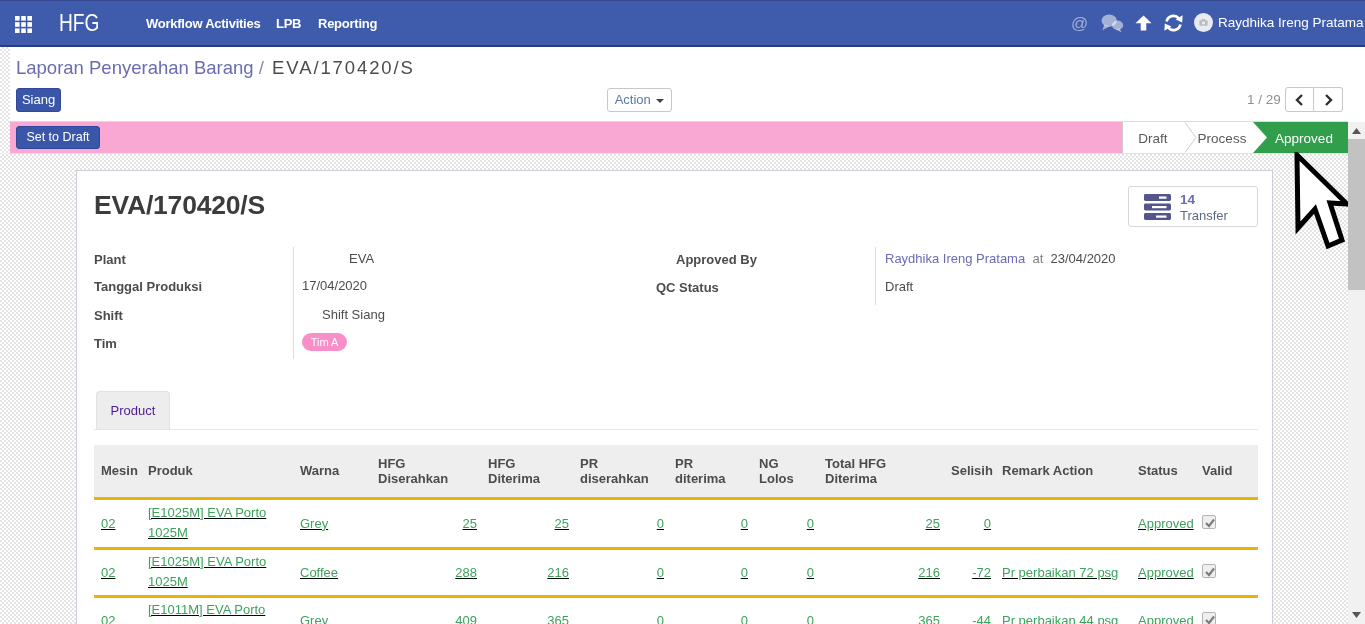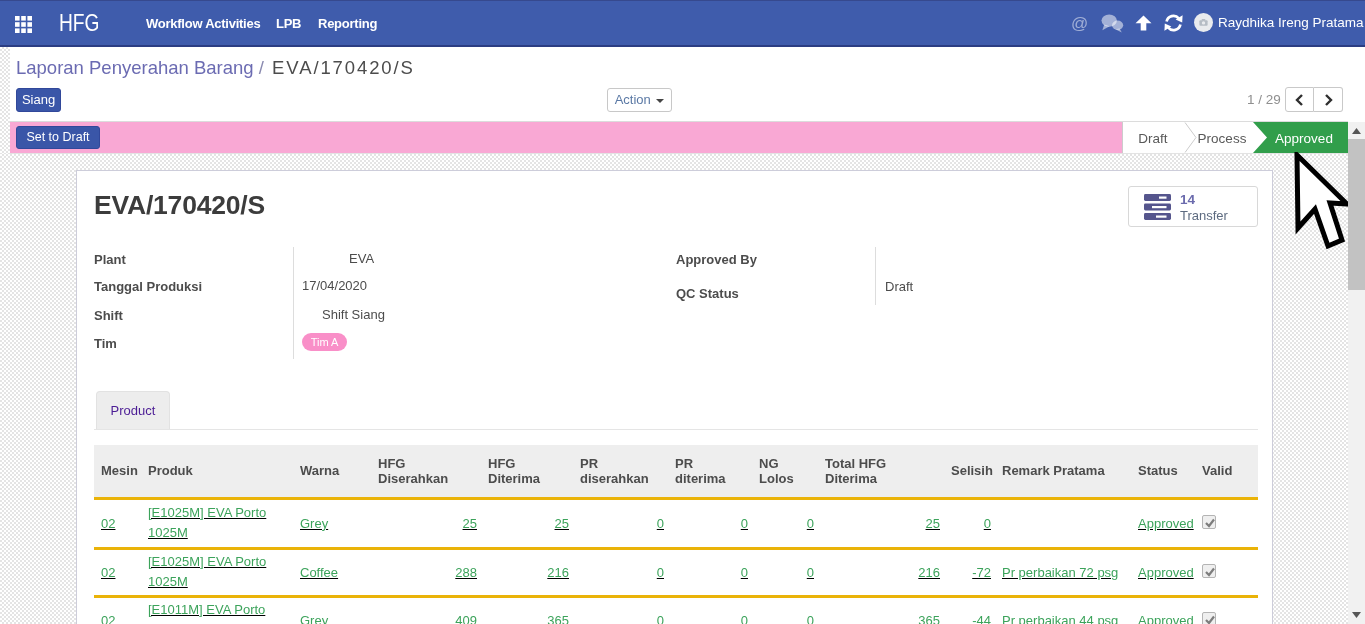--- a/index.html
+++ b/index.html
@@ -147,22 +147,23 @@
   <div class="abs lbl" style="left:17px; top:108px;">Tanggal Produksi</div>
   <div class="abs lbl" style="left:17px; top:137px;">Shift</div>
   <div class="abs lbl" style="left:17px; top:165px;">Tim</div>
   <div class="abs" style="left:216px; top:76px; width:1px; height:112px; background:#ddd;"></div>
   <div class="abs val" style="left:225px; top:80px;margin-left:47px;">EVA</div>
   <div class="abs val" style="left:225px; top:107px;">17/04/2020</div>
   <div class="abs val" style="left:225px; top:136px;margin-left:20px;">Shift Siang</div>
   <div class="abs" style="left:225px; top:162px; width:45px; height:18px; background:#f98fc8; border-radius:9px; color:#fff; font-size:11px; text-align:center; line-height:18px;">Tim A</div>
 
   <div class="abs lbl" style="left:599px; top:81px;">Approved By</div>
-  <div class="abs lbl" style="left:599px; top:109px;margin-top:6px;">QC Status</div>
+  <div class="abs lbl" style="left:579px; top:109px;">QC Status</div>
   <div class="abs" style="left:798px; top:76px; width:1px; height:58px; background:#ddd;"></div>
+  <div class="abs val" style="left:808px; top:80px;"><span style="color:#6b6bb2;">Raydhika Ireng Pratama</span><span style="color:#808080;">&nbsp; at &nbsp;</span><span>23/04/2020</span></div>
   <div class="abs val" style="left:808px; top:108px;">Draft</div>
 
   <div class="abs" style="left:19px; top:220px; width:74px; height:38px; background:#ededed; border:1px solid #e2e2e2; border-bottom:none; border-radius:4px 4px 0 0; text-align:center; line-height:38px; font-size:13px; color:#4c1d95;">Product</div>
   <div class="abs" style="left:17px; top:258px; width:1164px; height:1px; background:#e5e5e5;"></div>
 
   <table class="list abs" style="left:17px; top:274px;">
     <colgroup>
       <col style="width:47px">
         <col style="width:152px">
         <col style="width:78px">
@@ -182,21 +183,21 @@
         <th>Mesin</th>
           <th>Produk</th>
           <th>Warna</th>
           <th>HFG<br>Diserahkan</th>
           <th>HFG<br>Diterima</th>
           <th>PR<br>diserahkan</th>
           <th>PR<br>diterima</th>
           <th>NG<br>Lolos</th>
           <th>Total HFG<br>Diterima</th>
           <th class="num">Selisih</th>
-          <th>Remark Pratama</th>
+          <th>Remark Action</th>
           <th>Status</th>
           <th>Valid</th>
       </tr>
     </thead>
     <tbody>
       <tr style="height:50px;">
         <td>02</td>
           <td style="line-height:20.5px;">[E1025M] EVA Porto 1025M</td>
           <td>Grey</td>
           <td class="num">25</td>

